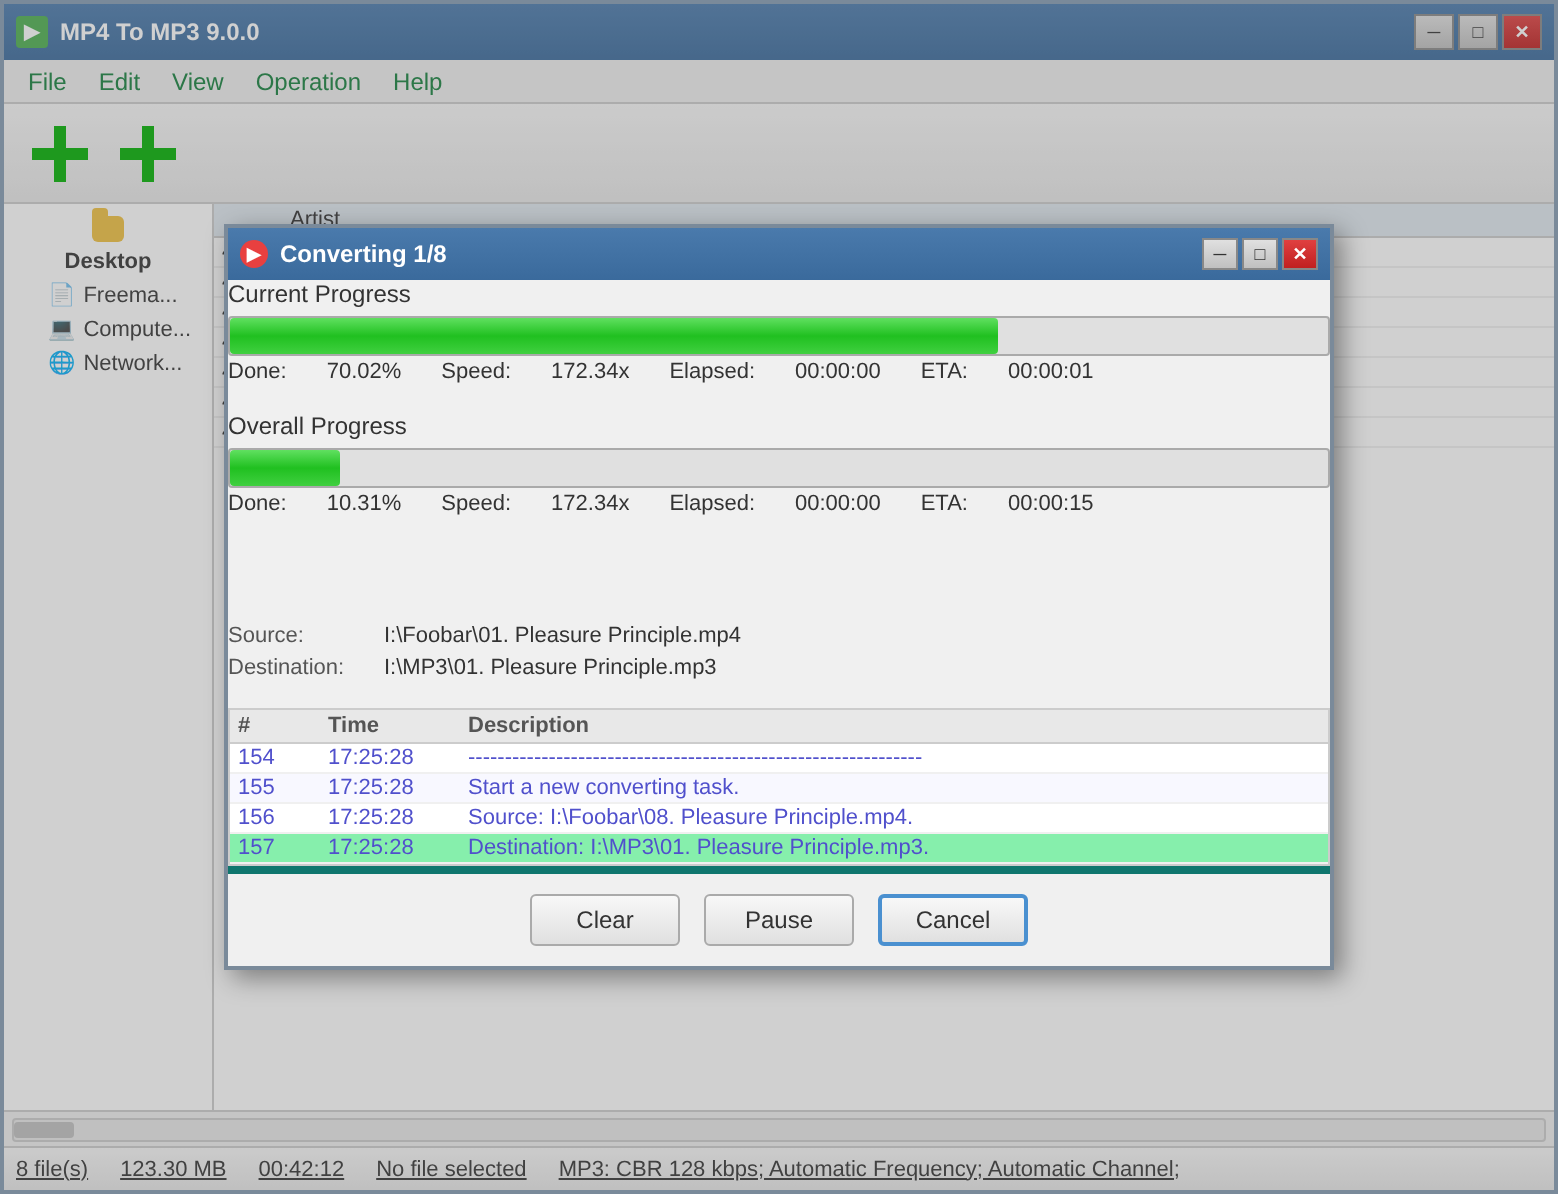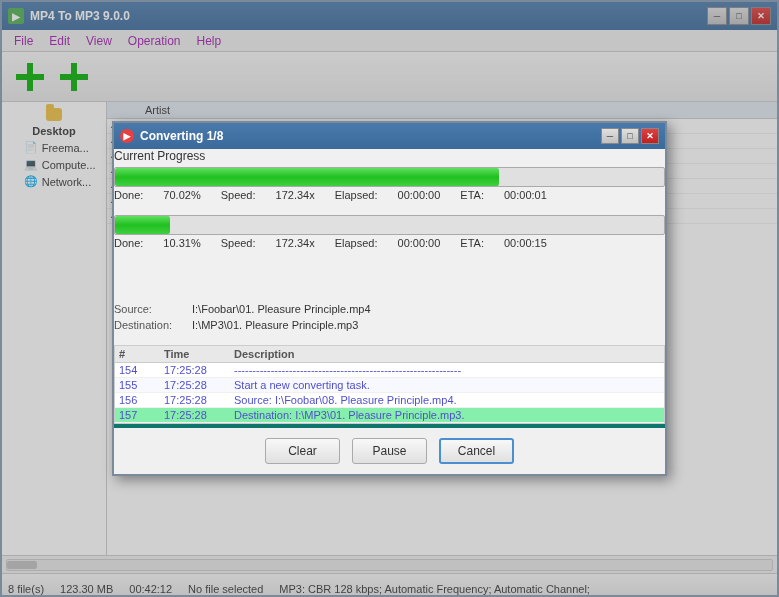--- a/index.html
+++ b/index.html
@@ -75,21 +75,21 @@
       border-bottom: 1px solid #ccc;
       display: flex;
       align-items: center;
       padding: 2px 4px;
       height: 22px;
     }
 
     .menu-item {
       padding: 2px 8px;
       cursor: pointer;
-      color: #a21caf;
+      color: #15803d;
     }
 
     .toolbar {
       background: linear-gradient(180deg, #f8f8f8, #e8e8e8);
       border-bottom: 1px solid #ccc;
       height: 50px;
       display: flex;
       align-items: center;
       padding: 4px 8px;
       gap: 4px;
@@ -185,25 +185,26 @@
       font-size: 11px;
       color: #333;
       border-bottom: 1px solid #f0f0f0;
     }
 
     .status-bar {
       background: linear-gradient(180deg, #f8f8f8, #e8e8e8);
       border-top: 1px solid #ccc;
       height: 22px;
       display: flex;
-      align-items: flex-end;
+      align-items: center;
       padding: 0 6px;
       font-size: 11px;
       color: #333;
       gap: 16px;
+      text-decoration: underline;
     }
 
     
     .dialog-overlay {
       position: absolute;
       top: 0;
       left: 0;
       width: 100%;
       height: 100%;
       background: rgba(100,100,100,0.3);
@@ -557,20 +558,21 @@
             <span>Speed:</span>
             <span>172.34x</span>
             <span>Elapsed:</span>
             <span>00:00:00</span>
             <span>ETA:</span>
             <span>00:00:01</span>
           </div>
         </div>
 
         <div>
+          <div class="section-label">Overall Progress</div>
           <div class="progress-bar-container">
             <div class="progress-bar-fill" style="width: 10%"></div>
           </div>
           <div class="progress-stats">
             <span>Done:</span>
             <span>10.31%</span>
             <span>Speed:</span>
             <span>172.34x</span>
             <span>Elapsed:</span>
             <span>00:00:00</span>

